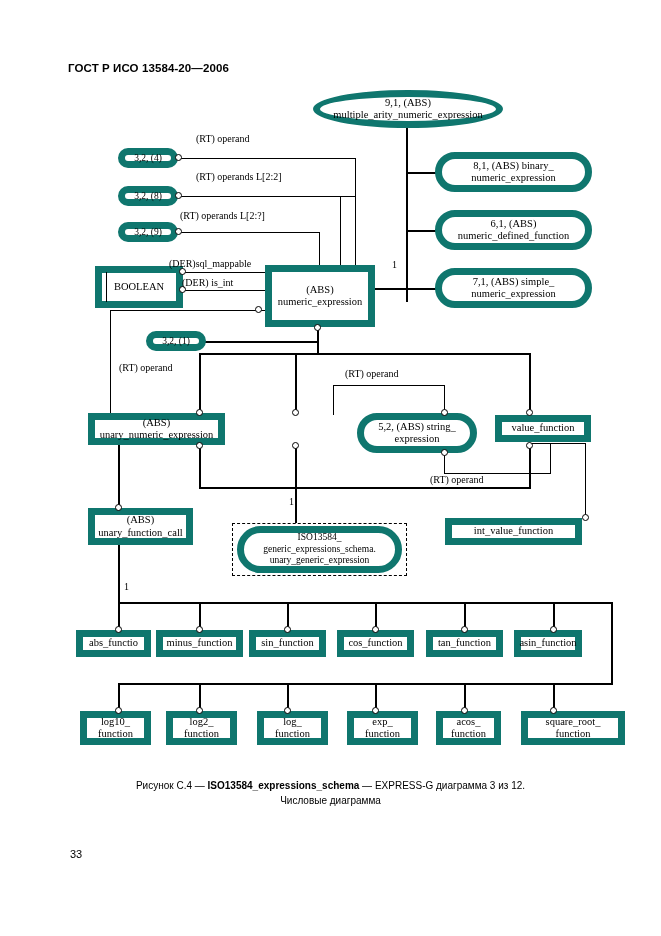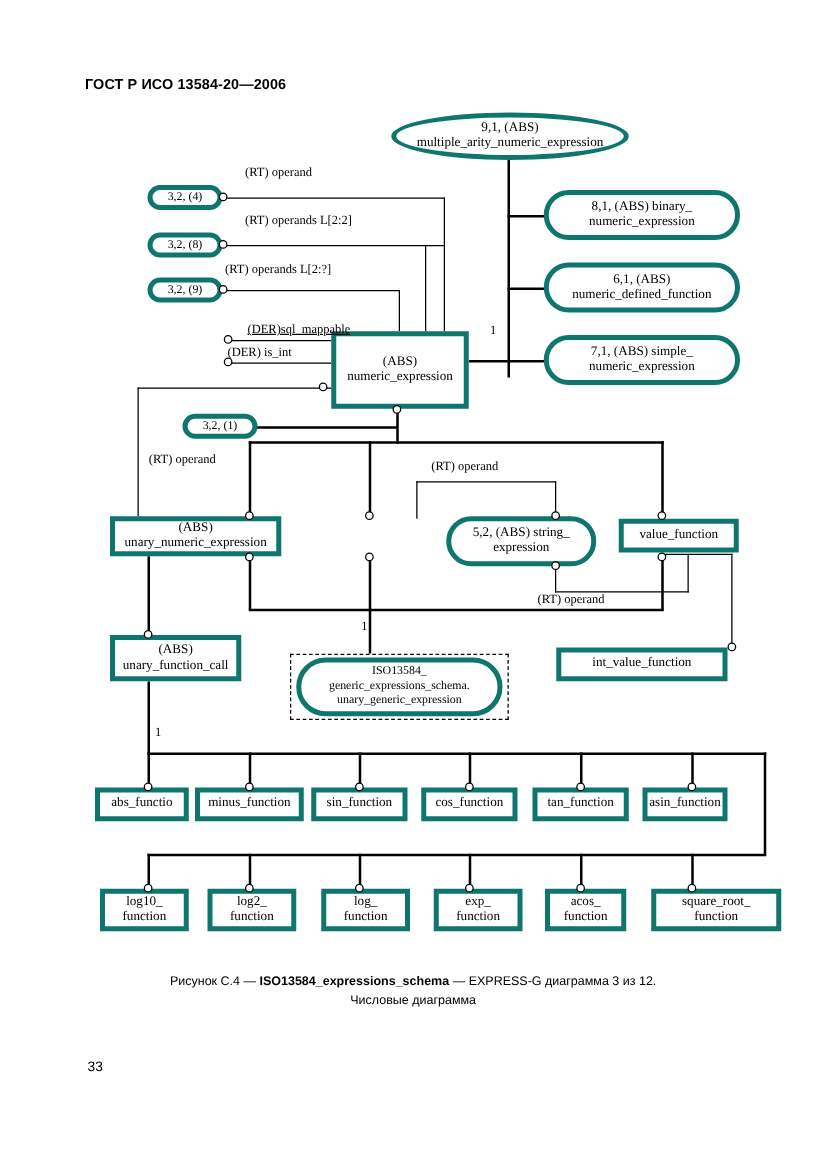--- a/index.html
+++ b/index.html
@@ -29,21 +29,21 @@
     text-align:center;
     font-family:"Liberation Sans", sans-serif;
     font-size:10px; line-height:15px;
   }
   .capwrap b { font-weight:bold; }
 
   
   .node {
     position:absolute;
     box-sizing:border-box;
-    border:4px solid #0f766e;
+    border:7px solid #0f766e;
     background:#fff;
     display:flex; align-items:center; justify-content:center;
     text-align:center;
     font-size:10.5px; line-height:12.5px;
     white-space:pre-line;
     z-index:3;
   }
   .node.stadium { border-radius:999px; }
   .node.ellipse { border-radius:50%; }
   .node.pageref {
@@ -164,20 +164,21 @@
 numeric_defined_function</div>
 
   <div class="node stadium" style="left:435px;top:268px;width:157px;height:40px;">7,1, (ABS)  simple_
 numeric_expression</div>
 
   <div class="node pageref" style="left:118px;top:148px;width:60px;height:20px;">3,2, (4)</div>
   <div class="node pageref" style="left:118px;top:186px;width:60px;height:20px;">3,2, (8)</div>
   <div class="node pageref" style="left:118px;top:222px;width:60px;height:20px;">3,2, (9)</div>
   <div class="node pageref" style="left:146px;top:331px;width:60px;height:20px;">3,2, (1)</div>
 
+  <div class="node boolean" style="left:95px;top:266px;width:88px;height:42px;">BOOLEAN</div>
 
   <div class="node" style="left:265px;top:265px;width:110px;height:62px;">(ABS)
 numeric_expression</div>
 
   <div class="node" style="left:88px;top:413px;width:137px;height:32px;">(ABS)
 unary_numeric_expression</div>
 
 
   <div class="node stadium" style="left:357px;top:413px;width:120px;height:40px;">5,2, (ABS) string_
 expression</div>
@@ -245,21 +246,21 @@
   <div class="circ" style="left:115px;top:707px;"></div>
   <div class="circ" style="left:196px;top:707px;"></div>
   <div class="circ" style="left:284px;top:707px;"></div>
   <div class="circ" style="left:372px;top:707px;"></div>
   <div class="circ" style="left:461px;top:707px;"></div>
   <div class="circ" style="left:550px;top:707px;"></div>
 
   <div class="lbl" style="left:196px;top:133px;">(RT) operand</div>
   <div class="lbl" style="left:196px;top:171px;">(RT) operands L[2:2]</div>
   <div class="lbl" style="left:180px;top:210px;">(RT) operands L[2:?]</div>
-  <div class="lbl" style="left:198px;top:258px;text-decoration:underline;">(DER)sql_mappable</div>
+  <div class="lbl" style="left:169px;top:258px;">(DER)sql_mappable</div>
   <div class="lbl" style="left:182px;top:277px;">(DER) is_int</div>
   <div class="lbl" style="left:119px;top:362px;">(RT) operand</div>
   <div class="lbl" style="left:345px;top:368px;">(RT) operand</div>
   <div class="lbl" style="left:430px;top:474px;">(RT) operand</div>
 
   <div class="mult" style="left:392px;top:259px;">1</div>
   <div class="mult" style="left:289px;top:496px;">1</div>
   <div class="mult" style="left:124px;top:581px;">1</div>
 
   <div class="capwrap">

